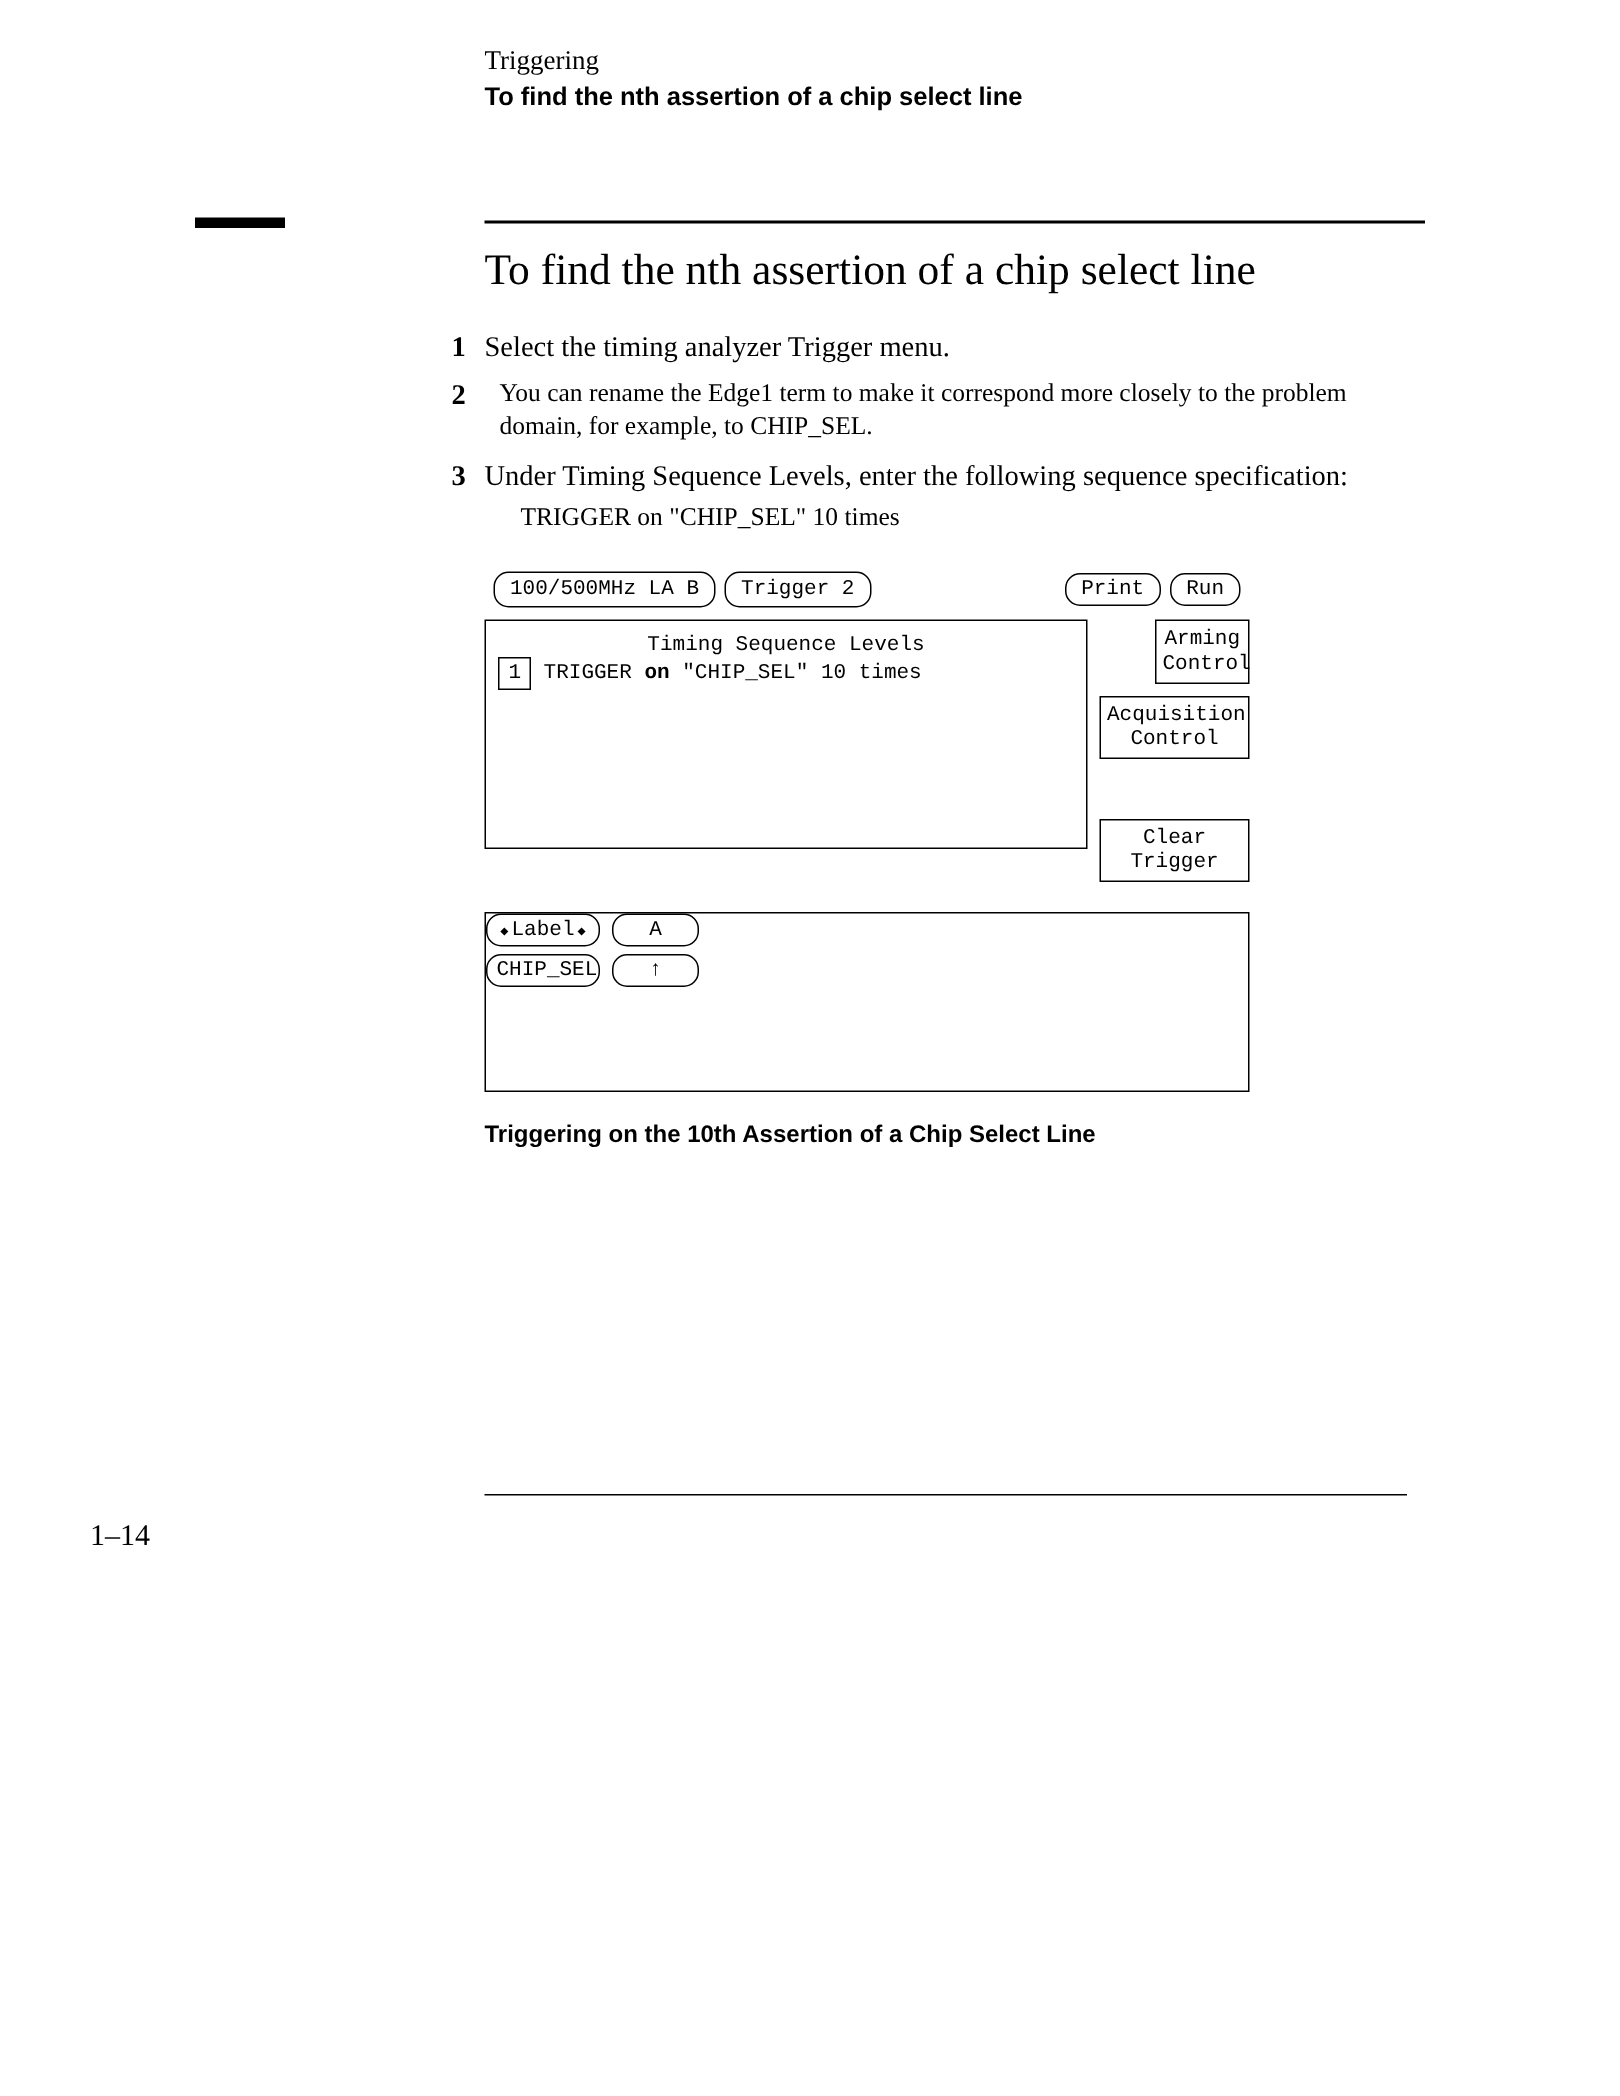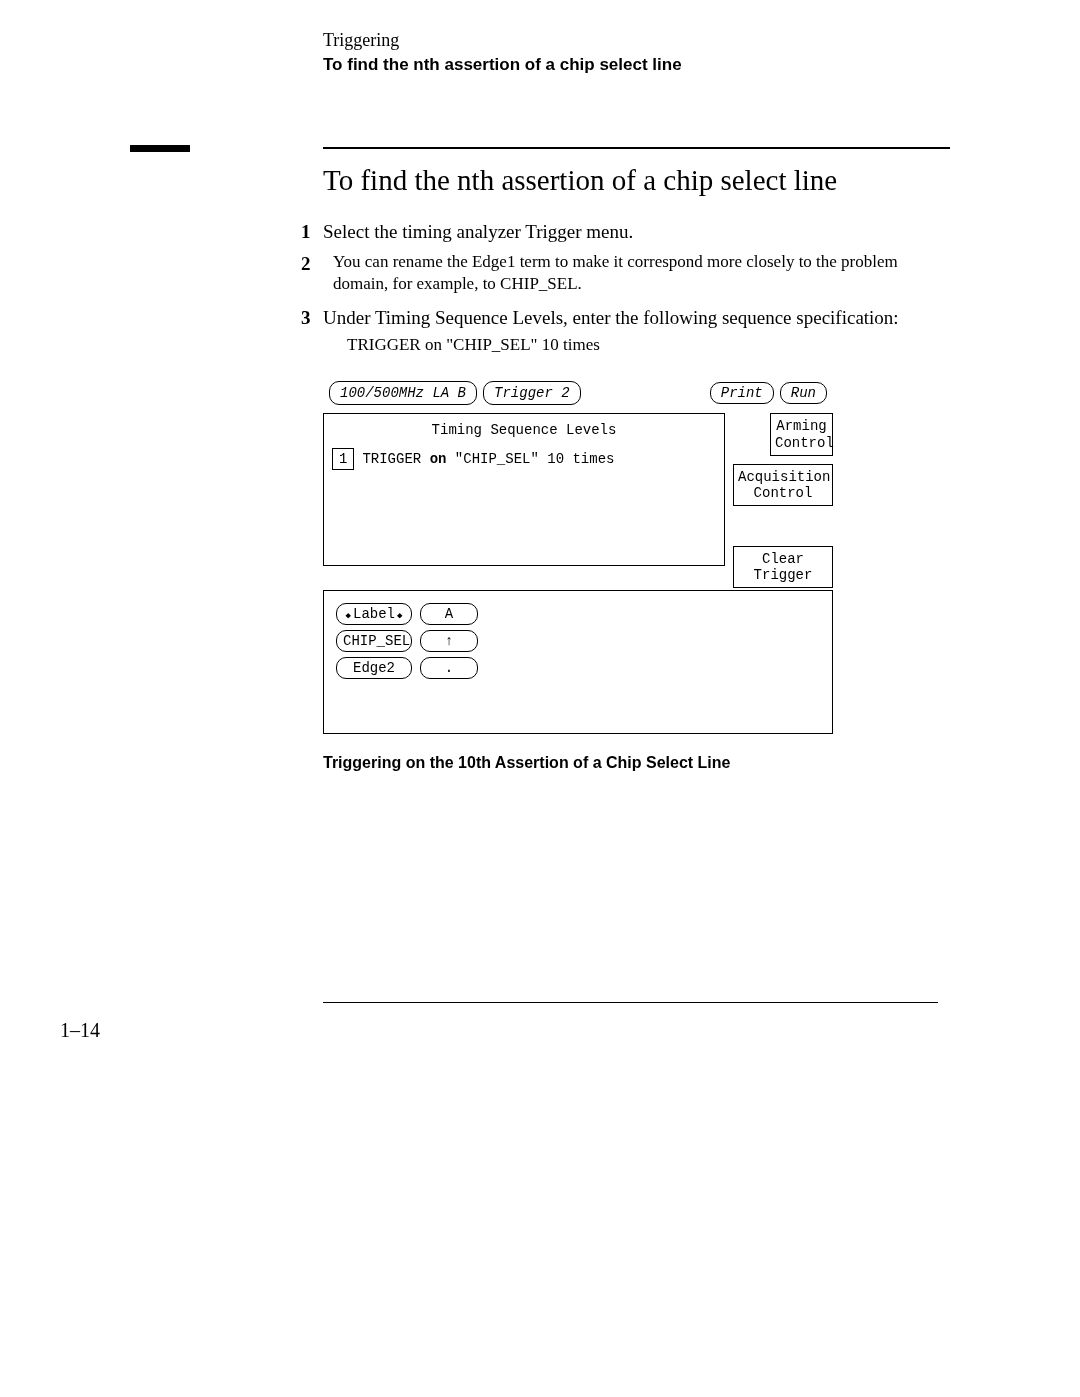--- a/index.html
+++ b/index.html
@@ -67,37 +67,36 @@
     width: 510px;
     margin: 0 0 20px 0;
     font-family: "Courier New", monospace;
     font-size: 14px;
     color:#000;
   }
   .fig-topbar { display:flex; gap:6px; align-items:center; margin-bottom:8px; padding:0 6px; }
   .pill {
     border:1.5px solid #000; border-radius:10px; padding:3px 10px; white-space:nowrap;
     background:#fff;
-    font-style:italic;
   }
   .pill.small { padding:2px 10px; }
   .spacer { flex:1; }
   .fig-middle-row { display:flex; gap:8px; align-items:flex-start; }
   .seq-panel {
     border:1.5px solid #000; flex:1; height:135px; padding:8px; position:relative;
   }
-  .seq-title { text-align:center; margin-bottom:10px; }
+  .seq-title { text-align:center; }
   .seq-row { display:flex; align-items:center; gap:8px; }
   .num-box { border:1.5px solid #000; padding:2px 6px; }
   .right-stack { display:flex; flex-direction:column; gap:8px; width:100px; align-items:stretch; }
   .box-rect {
     border:1.5px solid #000; padding:4px 4px; text-align:center; line-height:1.15;
   }
   .bottom-panel {
-    border:1.5px solid #000; margin-top:2px; padding:12px; height:118px;
+    border:1.5px solid #000; margin-top:20px; padding:0; height:118px;
   }
   .kv-row { display:flex; gap:8px; margin-bottom:5px; }
   .kv-pill { border:1.5px solid #000; border-radius:10px; padding:2px 6px; width:62px; text-align:center; }
   .kv-val  { border:1.5px solid #000; border-radius:10px; padding:2px 6px; width:44px; text-align:center; }
   .arrow-box::before { content:"◆"; font-size:9px; margin-right:2px; }
   .arrow-box::after  { content:"◆"; font-size:9px; margin-left:2px; }
 
   .figure-caption { font-family: Arial, sans-serif; font-weight:bold; font-size:16px; margin-top:5px; }
 
   .footer-rule { height:1.5px; background:#000; margin-top:230px; margin-left:193px; width:615px; }
@@ -167,24 +166,20 @@
 
       <div class="bottom-panel">
         <div class="kv-row">
           <span class="kv-pill arrow-box">Label</span>
           <span class="kv-val">A</span>
         </div>
         <div class="kv-row">
           <span class="kv-pill">CHIP_SEL</span>
           <span class="kv-val">↑</span>
         </div>
-        <div class="kv-row">
-          <span class="kv-pill">Edge2</span>
-          <span class="kv-val">.</span>
-        </div>
       </div>
     </div>
 
     <div class="figure-caption">Triggering on the 10th Assertion of a Chip Select Line</div>
   </div>
 
   <div class="footer-rule"></div>
   <div class="page-num-area">1–14</div>
 </div>
 

